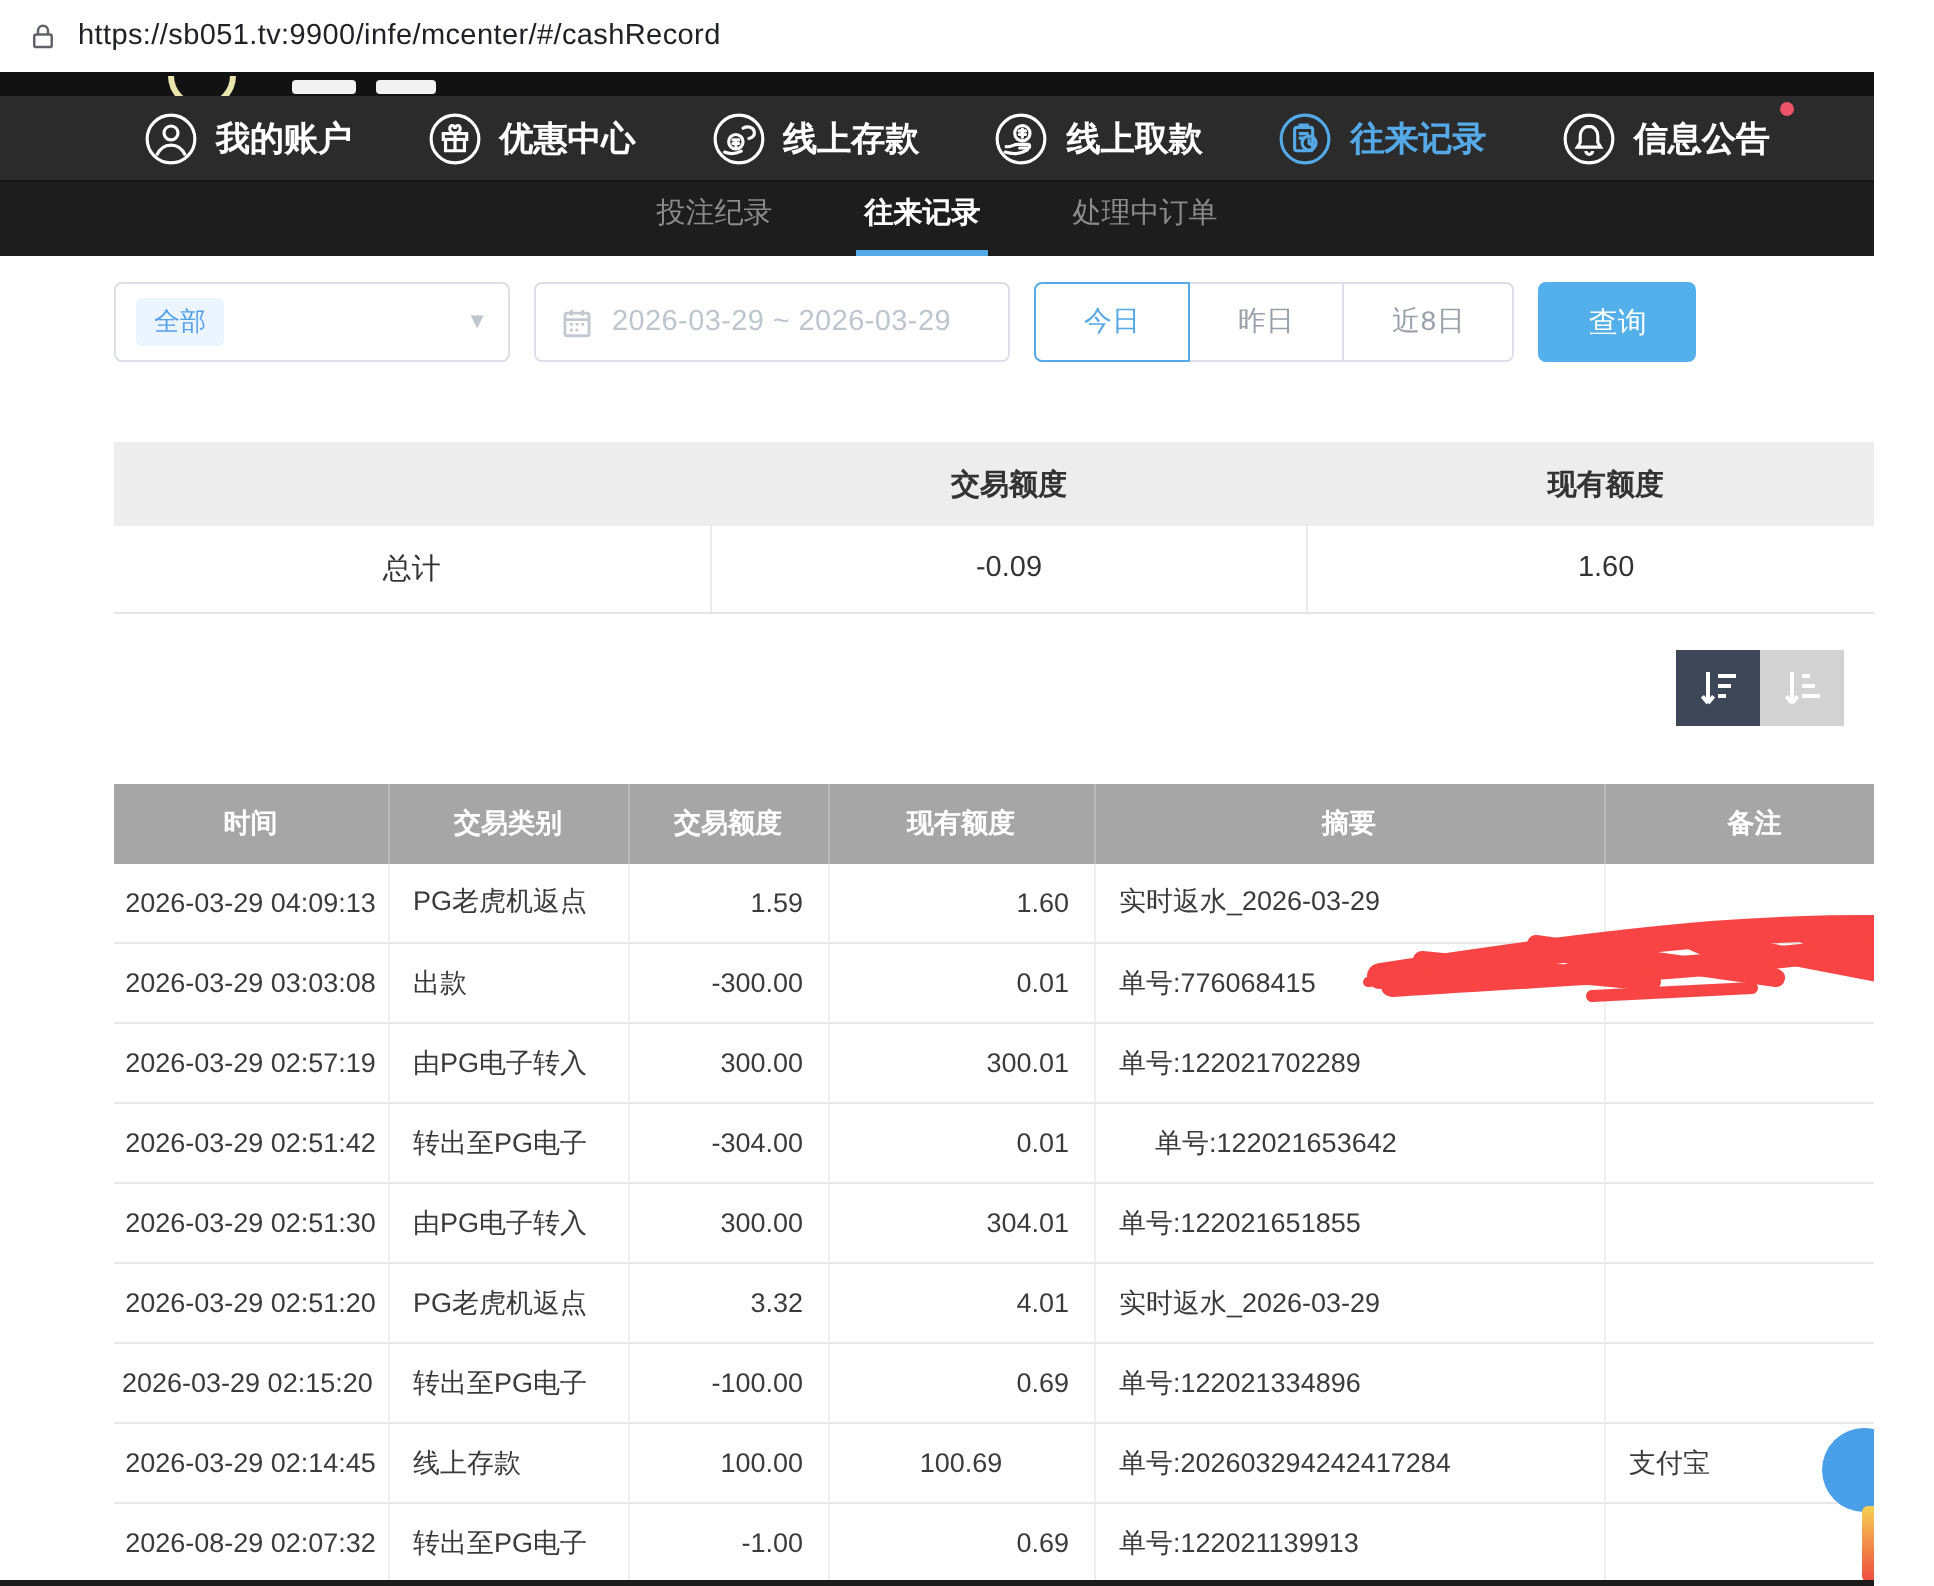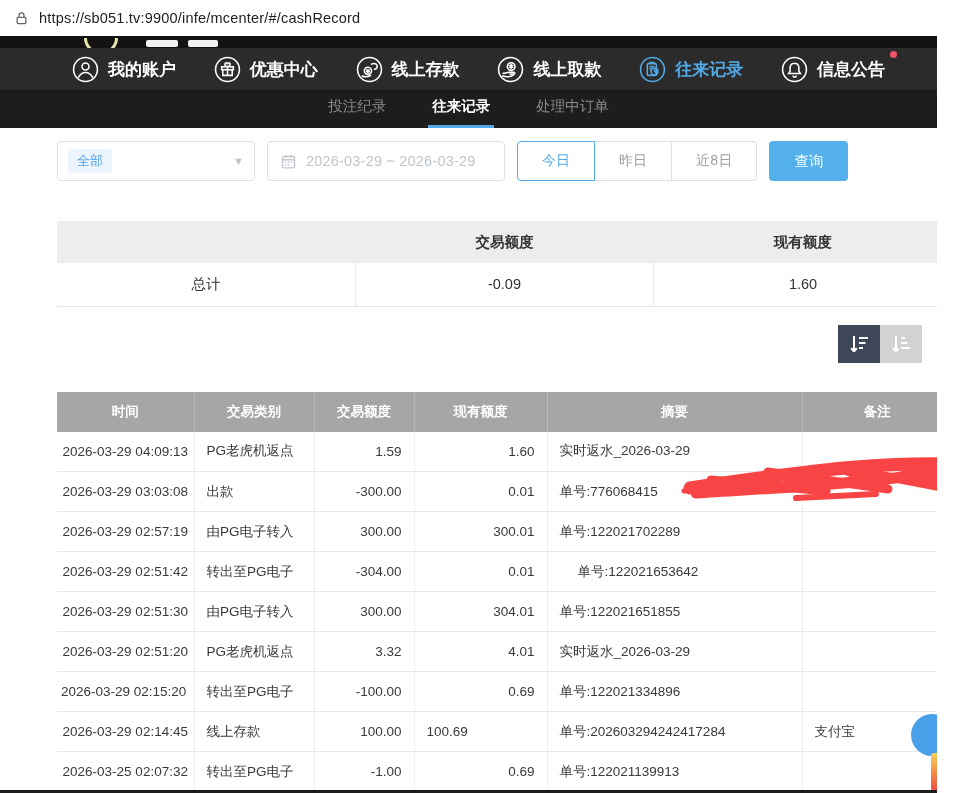--- a/index.html
+++ b/index.html
@@ -282,26 +282,26 @@
             <td style="text-align: left;">转出至PG电子</td>
             <td style="text-align: right;">-100.00</td>
             <td style="text-align: right;">0.69</td>
             <td style="text-align: left;">单号:122021334896</td>
             <td style="text-align: left;"></td>
           </tr>
           <tr>
             <td style="text-align: center;">2026-03-29 02:14:45</td>
             <td style="text-align: left;">线上存款</td>
             <td style="text-align: right;">100.00</td>
-            <td style="text-align: left;">100.69</td>
+            <td style="text-align: center;">100.69</td>
             <td style="text-align: left;">单号:202603294242417284</td>
             <td style="text-align: left;">支付宝</td>
           </tr>
           <tr>
-            <td style="text-align: center;">2026-03-25 02:07:32</td>
+            <td style="text-align: center;">2026-08-29 02:07:32</td>
             <td style="text-align: left;">转出至PG电子</td>
             <td style="text-align: right;">-1.00</td>
             <td style="text-align: right;">0.69</td>
             <td style="text-align: left;">单号:122021139913</td>
             <td style="text-align: left;"></td>
           </tr>
         </tbody>
     </table>
 
   </div>

